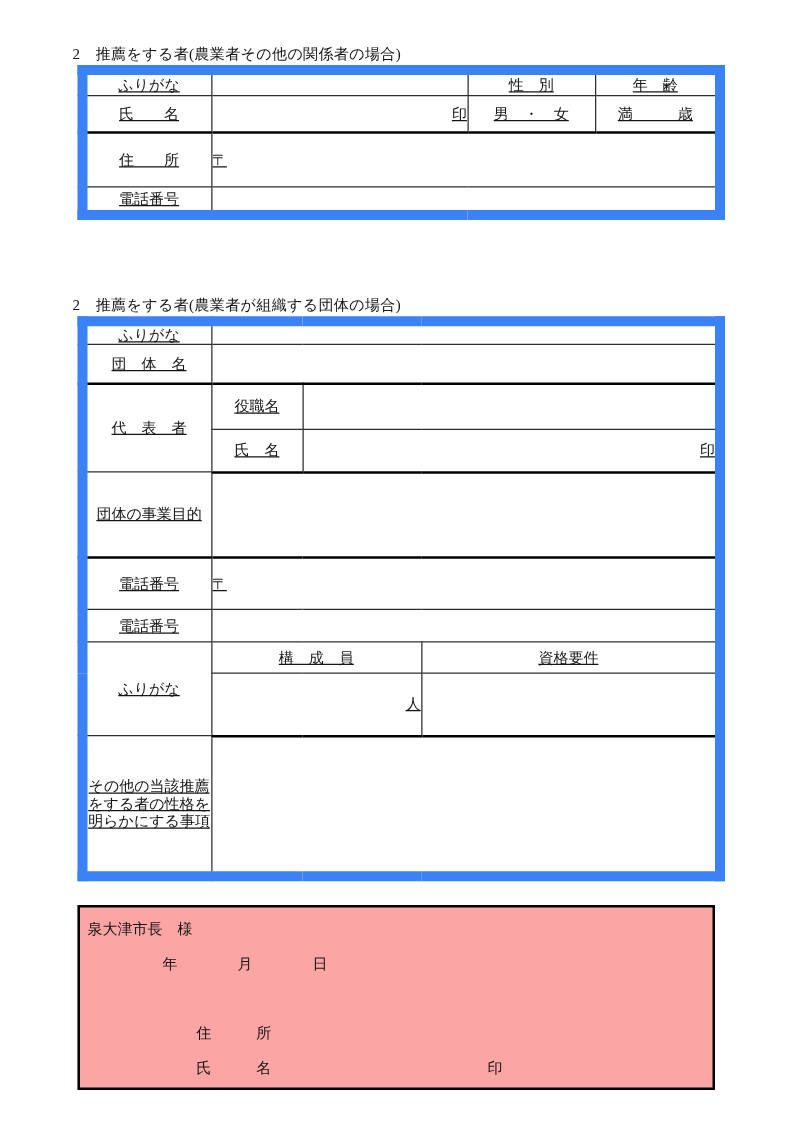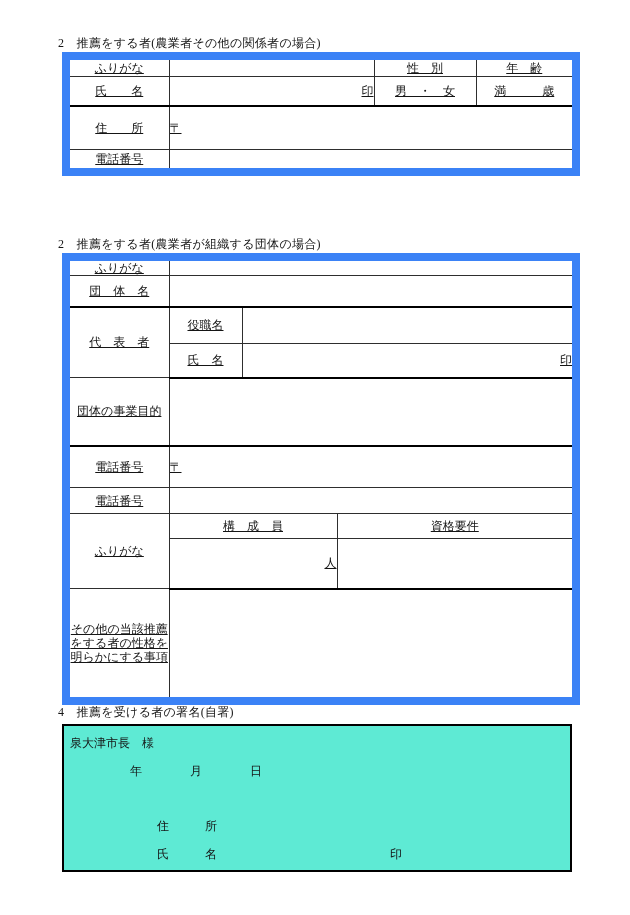--- a/index.html
+++ b/index.html
@@ -17,21 +17,21 @@
     vertical-align:middle;line-height:1.2;
   }
   td.lbl{text-align:center;white-space:pre;}
   tr.tb > td{border-bottom:2px solid #000;}
   td.bl{border-left:2px solid #000;margin-left:26px;}
   td.postal{vertical-align:top;padding:2px 0 0 10px;font-size:11px;}
   td.sealcell{text-align:right;padding-right:24px;}
   td.sealcell2{text-align:right;padding-right:10px;}
   td.unitcell{text-align:right;padding-right:12px;font-size:12px;}
   td.multiline{white-space:pre-line;text-align:center;padding-left:3px;line-height:1.7;font-size:11.5px;}
-  .box{position:absolute;left:62px;top:724px;width:506px;height:144px;border:2px solid #000;background:#5eead4;}
+  .box{position:absolute;left:62px;top:724px;width:506px;height:144px;border:2px solid #000;background:#fca5a5;}
   .bline{position:absolute;font-size:12px;white-space:pre;}
   .seal-abs{position:absolute;font-size:12px;}
 </style>
 </head>
 <body>
 
 <div class="canvas">
 
   <div class="heading" style="top:35px">2　推薦をする者(農業者その他の関係者の場合)</div>
 
@@ -116,21 +116,20 @@
     </tr>
     <tr style="height:112px">
       <td class="multiline">その他の当該推薦
 をする者の性格を
 明らかにする事項</td>
       <td colspan="3"></td>
     </tr>
   </tbody>
     </table>
 
-  <div class="heading" style="top:704px">4　推薦を受ける者の署名(自署)</div>
 
   <div class="box">
     <div class="bline" style="left:6px;top:9px">泉大津市長　様</div>
     <div class="bline" style="left:66px;top:37px">年　　　　月　　　　日</div>
     <div class="bline" style="left:93px;top:92px">住　　　所</div>
     <div class="bline" style="left:93px;top:120px">氏　　　名</div>
     <div class="seal-abs" style="left:326px;top:120px">印</div>
   </div>
 
 </div>

